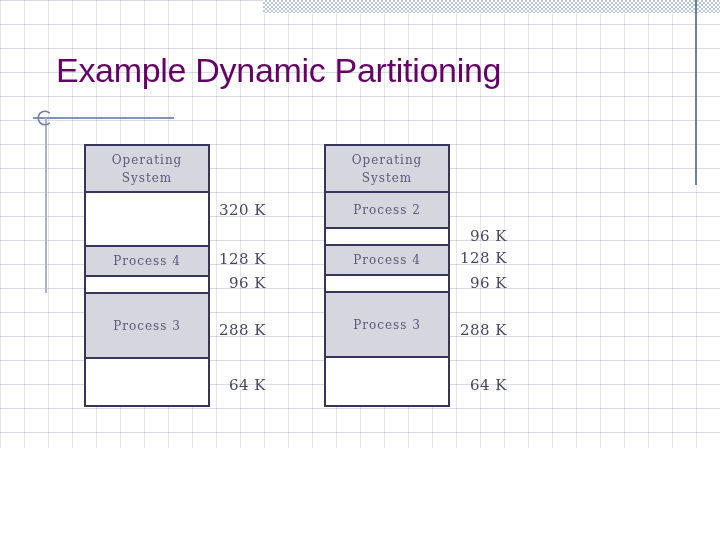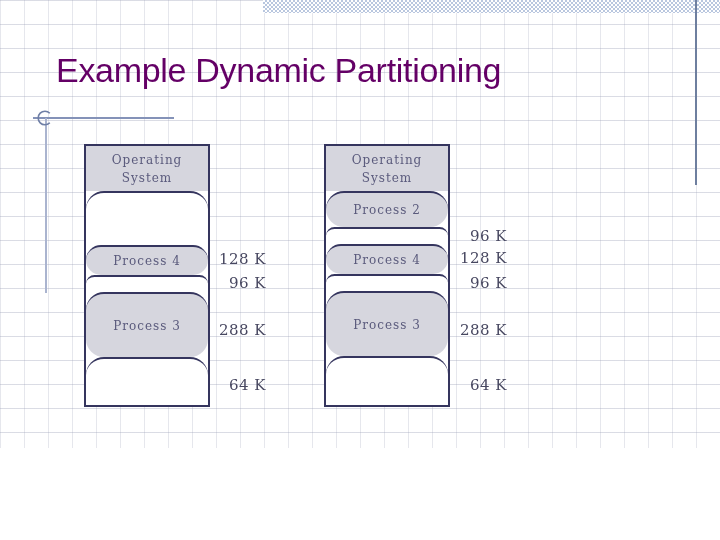--- a/index.html
+++ b/index.html
@@ -41,21 +41,21 @@
   .circle-ornament { position:absolute; left:35px; top:108px; width:20px; height:20px; }
 
   .memcol {
     position:absolute; top:144px; width:126px; height:263px;
     box-sizing:border-box; border:2px solid #35355e; background:#ffffff;
   }
   .memcol.left  { left:84px; }
   .memcol.right { left:324px; }
 
   .seg { box-sizing:content-box; }
-  .seg + .seg { border-top:2px solid #35355e;border-radius:18px; }
+  .seg + .seg { border-top:2px solid #35355e; }
   .seg.filled { background:#d6d6de; }
   .seg.free   { background:#ffffff; }
   .seg-text {
     display:flex; align-items:center; justify-content:center; text-align:center;
     height:100%; padding:0 8px;
     font-size:12px; line-height:18px; letter-spacing:1px; color:#5a5a7c;
   }
 
   .size-label {
     position:absolute; width:80px; height:22px; line-height:22px;
@@ -89,20 +89,21 @@
     <div class="seg filled" style="height:28px">
       <span class="seg-text">Process 4</span>
     </div>
     <div class="seg free" style="height:15px"></div>
     <div class="seg filled" style="height:63px">
       <span class="seg-text">Process 3</span>
     </div>
     <div class="seg free" style="height:46px"></div>
   </div>
 
+  <div class="size-label lcol" style="top:199px">320 K</div>
   <div class="size-label lcol" style="top:248px">128 K</div>
   <div class="size-label lcol" style="top:272px">96 K</div>
   <div class="size-label lcol" style="top:319px">288 K</div>
   <div class="size-label lcol" style="top:374px">64 K</div>
 
   <div class="memcol right">
     <div class="seg filled" style="height:45px">
       <span class="seg-text">Operating System</span>
     </div>
     <div class="seg filled" style="height:34px">

